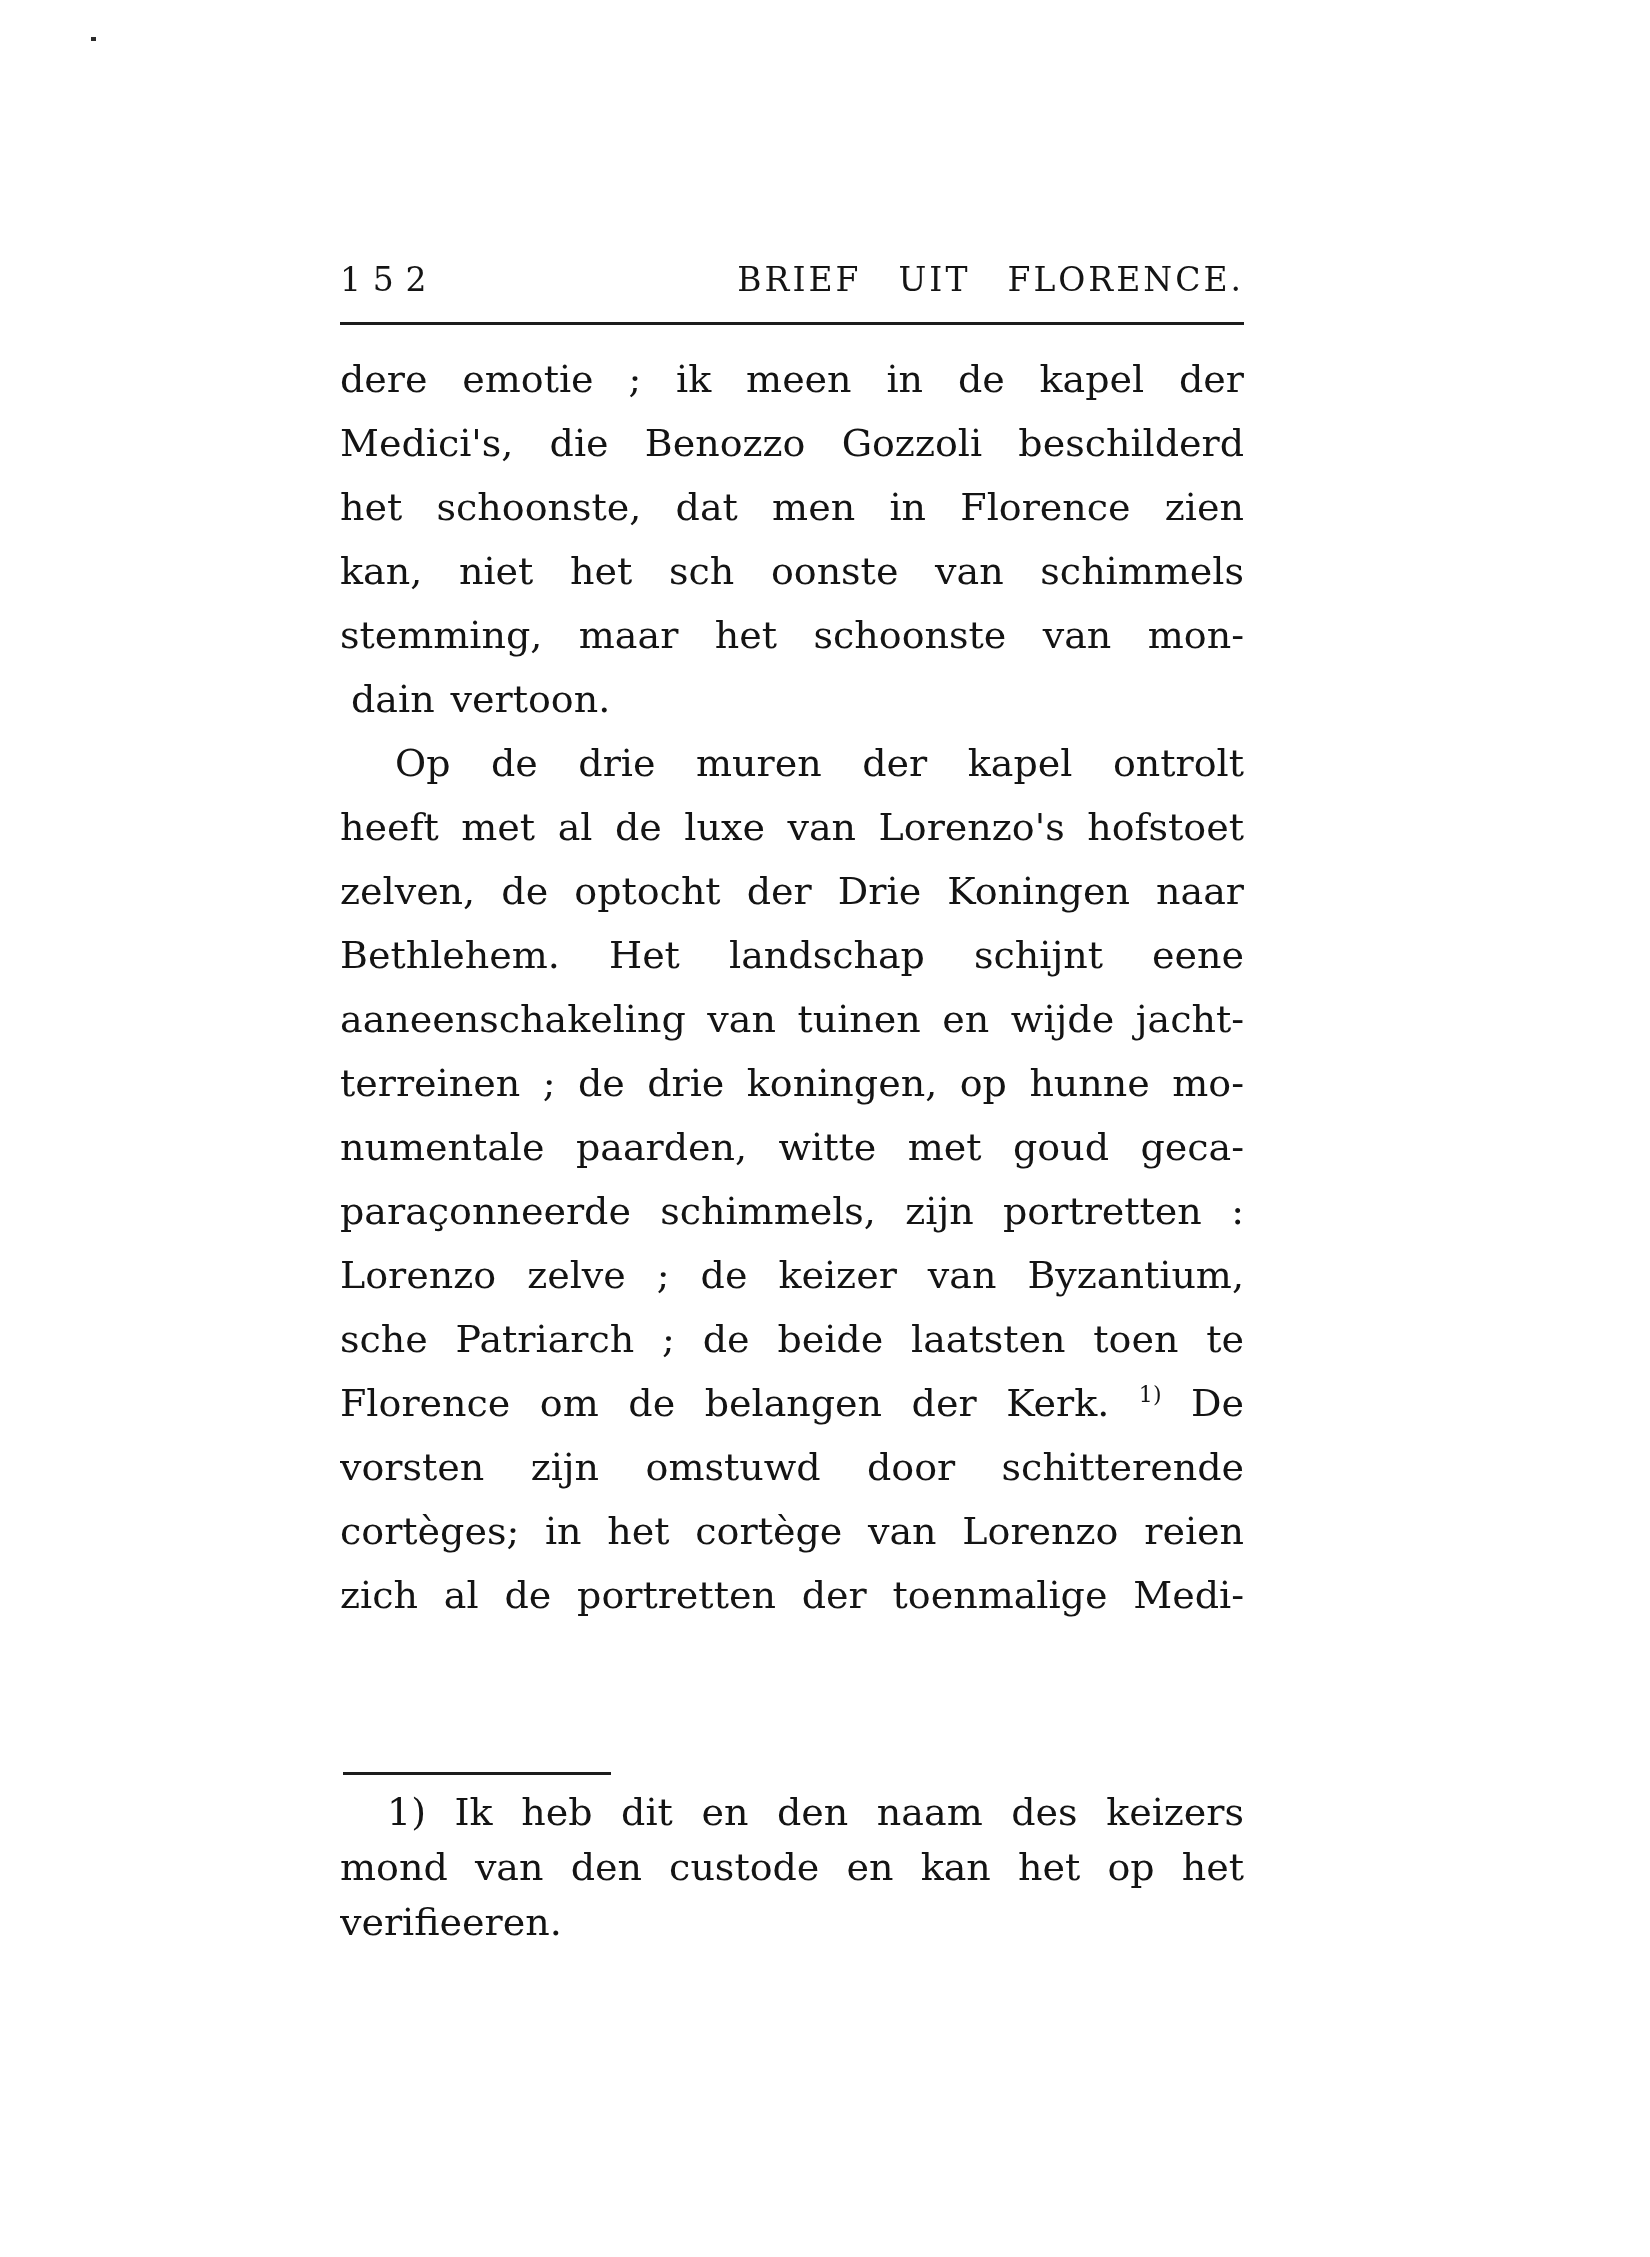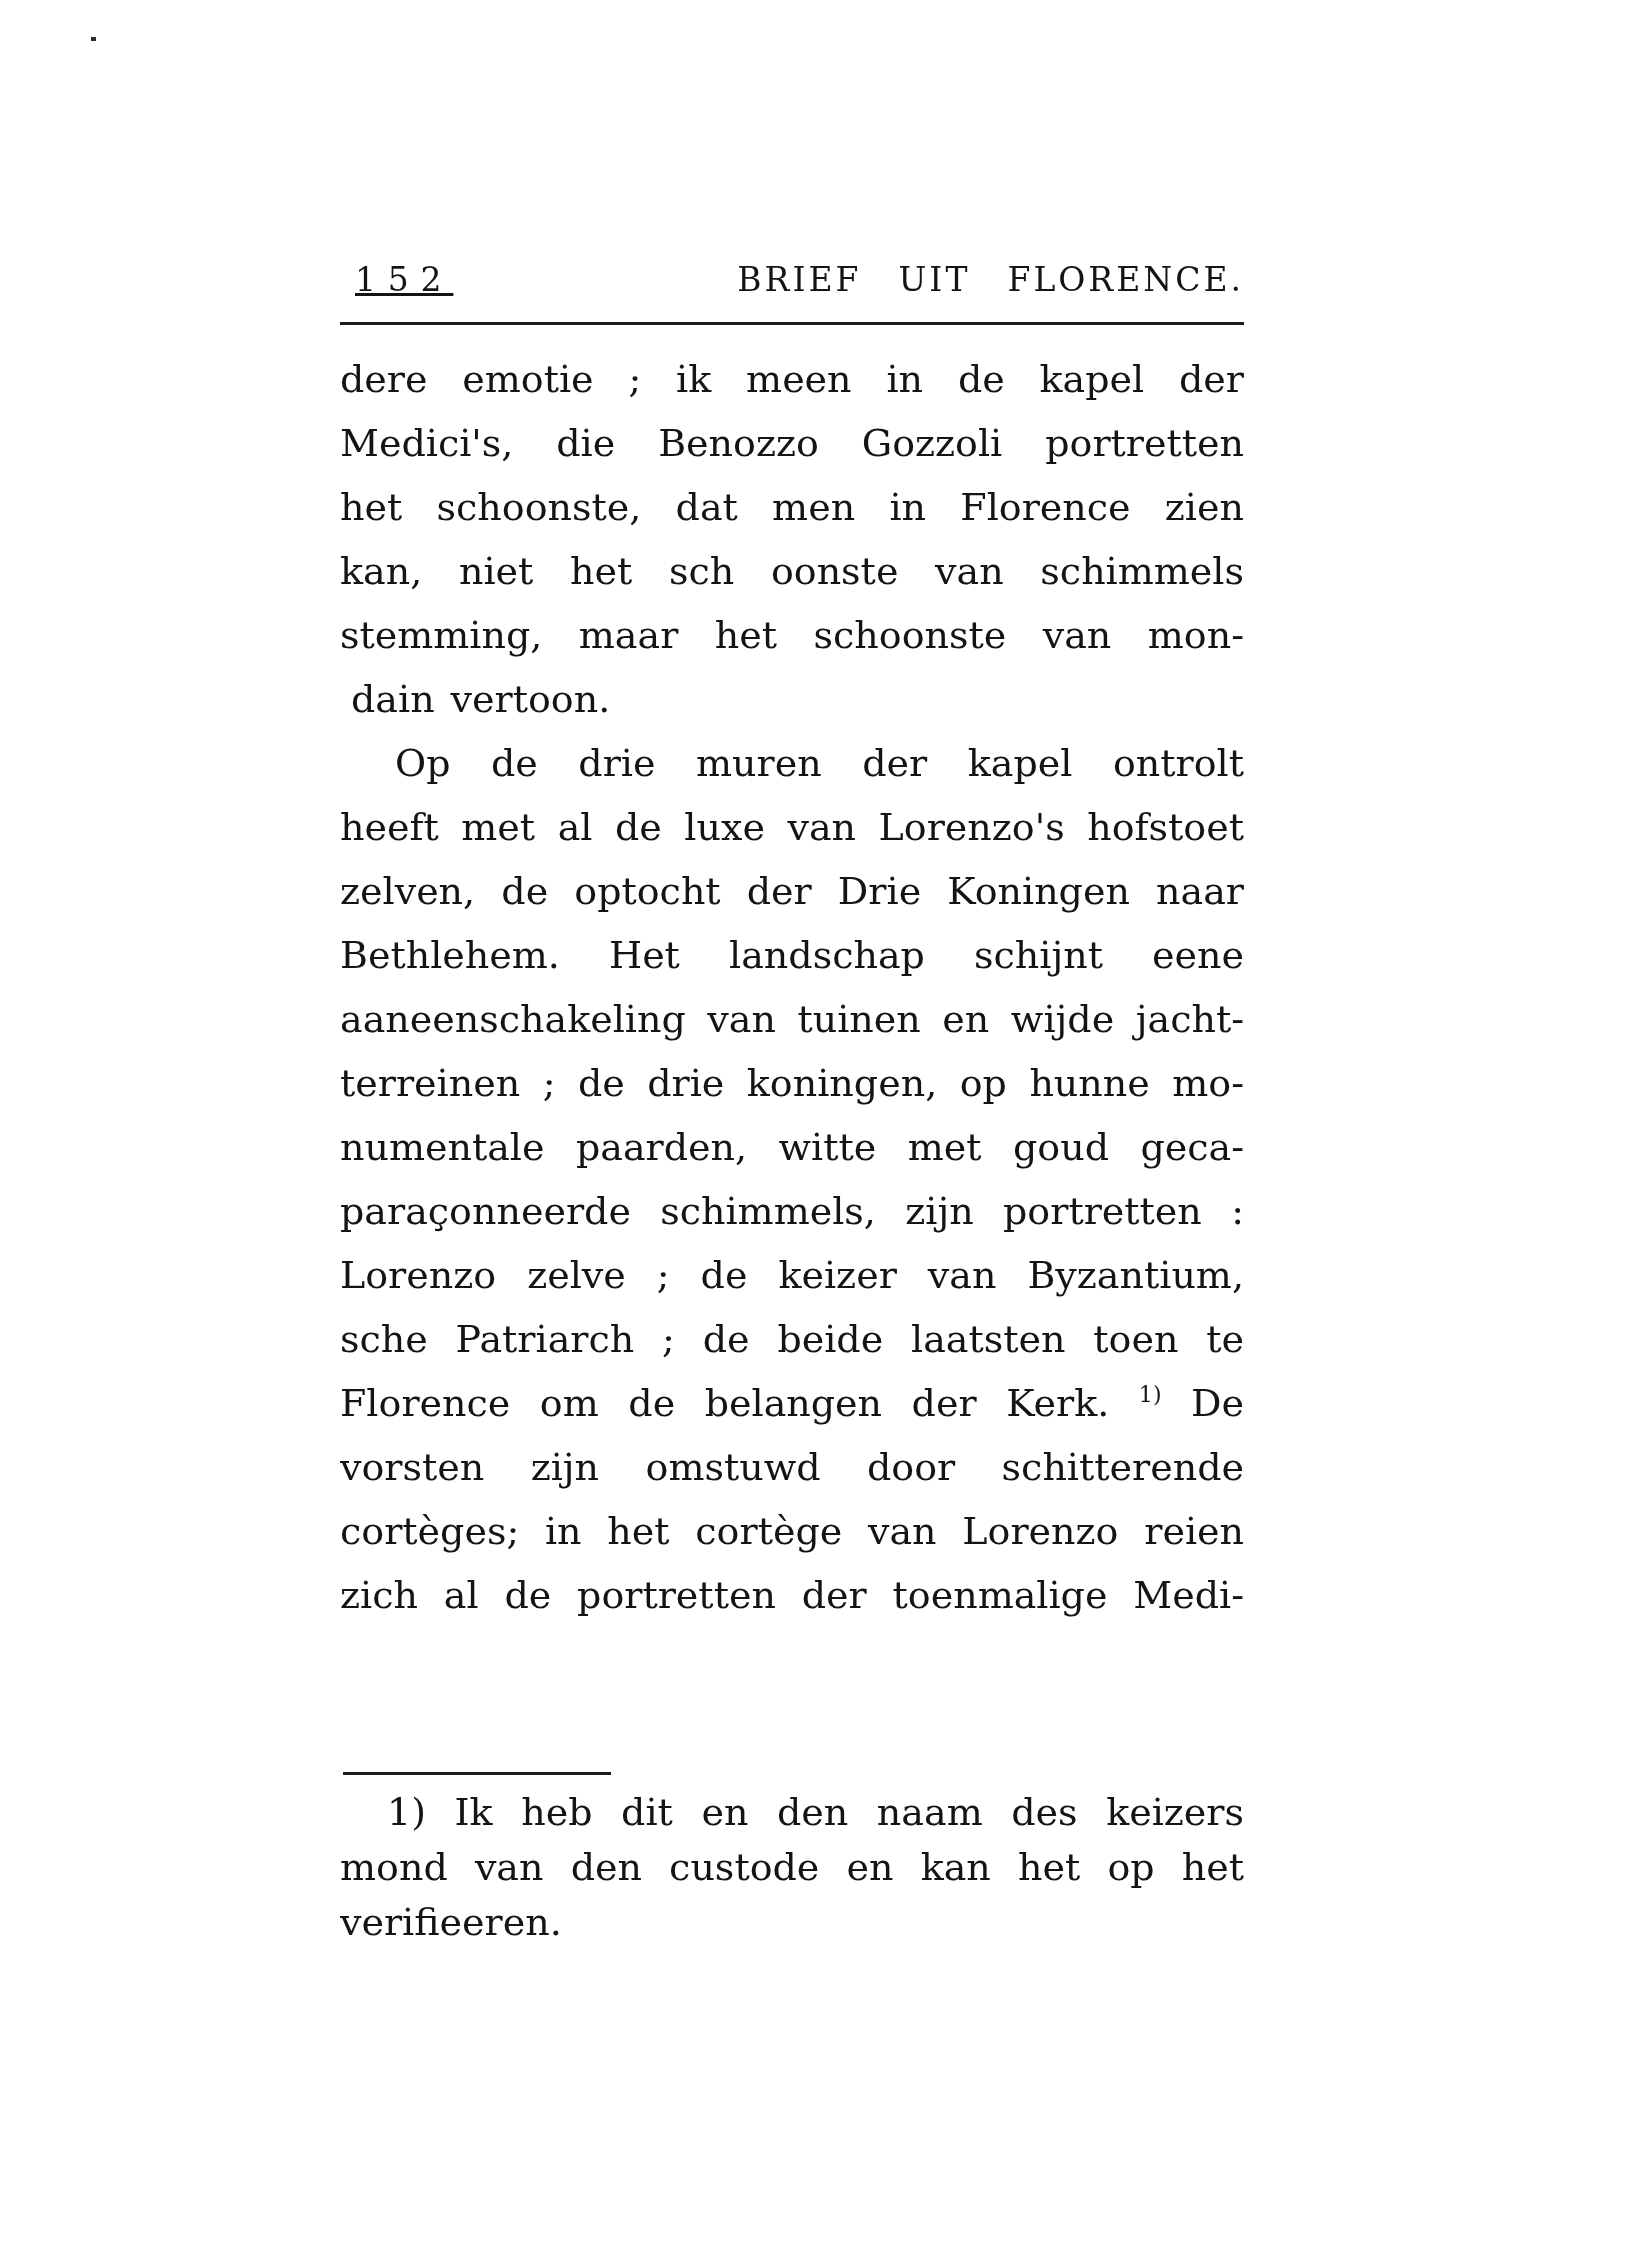--- a/index.html
+++ b/index.html
@@ -14,23 +14,22 @@
   }
   .artifact-dot {
     position:absolute; left:91px; top:37px;
     width:4.9px; height:3.9px; background:#2b2b2b;
   }
   .header {
     position:absolute; left:340px; top:254px; width:904px; height:51px;
     font-size:33px;
   }
   .page-number {
-    position:absolute; left:15px; top:5.9px;
+    position:absolute; left:0; top:5.9px;
     letter-spacing:11.8px;
-    text-decoration:underline;
   }
   .running-title {
     position:absolute; left:0; right:0; top:5.9px;
     text-align:right;
     letter-spacing:3px;
     word-spacing:23.6px;
   }
   .header-rule {
     position:absolute; left:340px; top:322px;
     width:904px; height:3px; background:#1c1c1c;
@@ -80,21 +79,21 @@
 
   <div class="header">
     <span class="page-number">152</span>
     <span class="running-title">BRIEF UIT FLORENCE.</span>
   </div>
 
   <div class="header-rule"></div>
 
   <div class="body-text">
     <div class="line">dere emotie ; ik meen in de kapel der</div>
-    <div class="line">Medici's, die Benozzo Gozzoli portretten</div>
+    <div class="line">Medici's, die Benozzo Gozzoli beschilderd</div>
     <div class="line">het schoonste, dat men in Florence zien</div>
     <div class="line">kan, niet het sch oonste van schimmels</div>
     <div class="line">stemming, maar het schoonste van mon-</div>
     <div class="line flush">dain vertoon.</div>
     <div class="line indent">Op de drie muren der kapel ontrolt</div>
     <div class="line">heeft met al de luxe van Lorenzo's hofstoet</div>
     <div class="line">zelven, de optocht der Drie Koningen naar</div>
     <div class="line">Bethlehem. Het landschap schijnt eene</div>
     <div class="line">aaneenschakeling van tuinen en wijde jacht-</div>
     <div class="line">terreinen ; de drie koningen, op hunne mo-</div>

